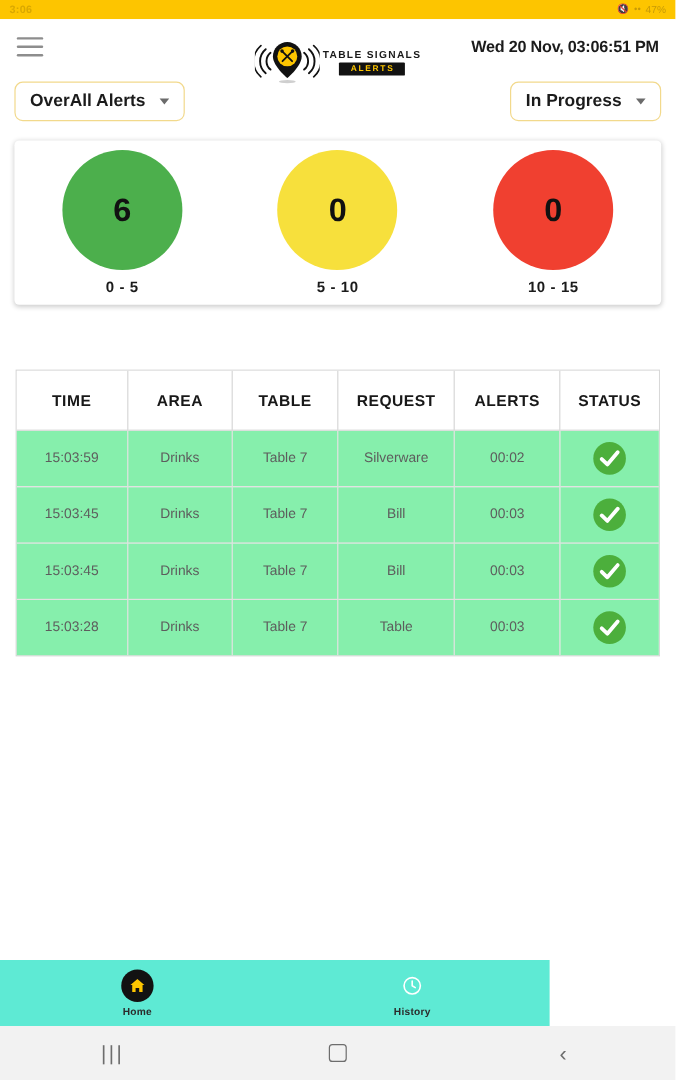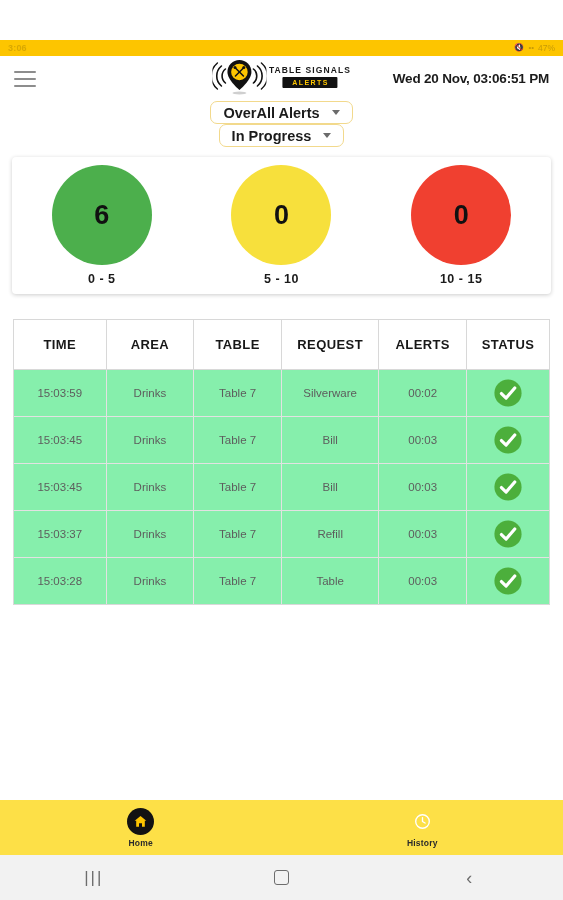--- a/index.html
+++ b/index.html
@@ -18,21 +18,20 @@
 
   
   .statusbar {
     height: 16px;
     background: #FDC500;
     display: flex;
     align-items: center;
     justify-content: space-between;
     padding: 0 8px;
     box-sizing: border-box;
-    margin-top: 40px;
   }
   .statusbar-time {
     font-size: 9px;
     font-weight: bold;
     color: #d9a800;
     letter-spacing: 0.2px;
   }
   .statusbar-right {
     display: flex;
     align-items: center;
@@ -73,21 +72,21 @@
     height: 2px;
     width: 100%;
     background: #8d8d8d;
     border-radius: 1px;
   }
 
   .logo-wrap {
     position: absolute;
     left: 50%;
     transform: translateX(-50%);
-    top: 1px;
+    top: 16px;
     display: flex;
     align-items: center;
     gap: 3px;
   }
   .logo-mark {
     position: relative;
     width: 54px;
     height: 40px;
   }
   .logo-text-block {
@@ -125,21 +124,20 @@
 
   
   .filter-row {
     height: 46px;
     display: flex;
     align-items: center;
     justify-content: space-between;
     padding: 0 12px;
     box-sizing: border-box;
     background: #fff;
-    flex-direction: column;
   }
   .dropdown {
     border: 1.5px solid #F2D98C;
     border-radius: 7px;
     background: #fff;
     height: 33px;
     display: flex;
     align-items: center;
     gap: 12px;
     padding: 0 12px;
@@ -191,21 +189,21 @@
   }
   .bubble-label {
     font-size: 12.5px;
     font-weight: bold;
     color: #1b1b1b;
     letter-spacing: 0.5px;
   }
 
   
   .table-wrap {
-    margin: 25px 13px 0 13px;
+    margin: 54px 13px 0 13px;
     border: 1px solid #d8d8d8;
     box-sizing: border-box;
     background: #fff;
   }
   table.alerts {
     width: 100%;
     border-collapse: collapse;
     table-layout: fixed;
   }
   table.alerts th {
@@ -237,23 +235,23 @@
     height: 30px;
     display: inline-block;
     vertical-align: middle;
   }
 
   
   .bottom-nav {
     position: absolute;
     left: 0;
     bottom: 45px;
-    width: 563px;
+    width: 458px;
     height: 55px;
-    background: #fde047;
+    background: #5eead4;
     display: flex;
     box-sizing: border-box;
   }
   .nav-item {
     flex: 1;
     display: flex;
     flex-direction: column;
     align-items: center;
     justify-content: center;
     gap: 3px;
@@ -445,31 +443,20 @@
           <td>Drinks</td>
           <td>Table 7</td>
           <td>Bill</td>
           <td>00:03</td>
           <td><span><svg class="check-icon" viewBox="0 0 32 32">
                 <circle cx="16" cy="16" r="14.5" fill="#4CAF3C"></circle>
                 <path d="M9 16.6 L14 21.4 L23.2 10.6" stroke="#fff" stroke-width="3.4" fill="none" stroke-linecap="round" stroke-linejoin="round"></path>
               </svg></span></td>
         </tr>
         <tr>
-          <td>15:03:37</td>
-          <td>Drinks</td>
-          <td>Table 7</td>
-          <td>Refill</td>
-          <td>00:03</td>
-          <td><span><svg class="check-icon" viewBox="0 0 32 32">
-                <circle cx="16" cy="16" r="14.5" fill="#4CAF3C"></circle>
-                <path d="M9 16.6 L14 21.4 L23.2 10.6" stroke="#fff" stroke-width="3.4" fill="none" stroke-linecap="round" stroke-linejoin="round"></path>
-              </svg></span></td>
-        </tr>
-        <tr>
           <td>15:03:28</td>
           <td>Drinks</td>
           <td>Table 7</td>
           <td>Table</td>
           <td>00:03</td>
           <td><span><svg class="check-icon" viewBox="0 0 32 32">
                 <circle cx="16" cy="16" r="14.5" fill="#4CAF3C"></circle>
                 <path d="M9 16.6 L14 21.4 L23.2 10.6" stroke="#fff" stroke-width="3.4" fill="none" stroke-linecap="round" stroke-linejoin="round"></path>
               </svg></span></td>
         </tr>

